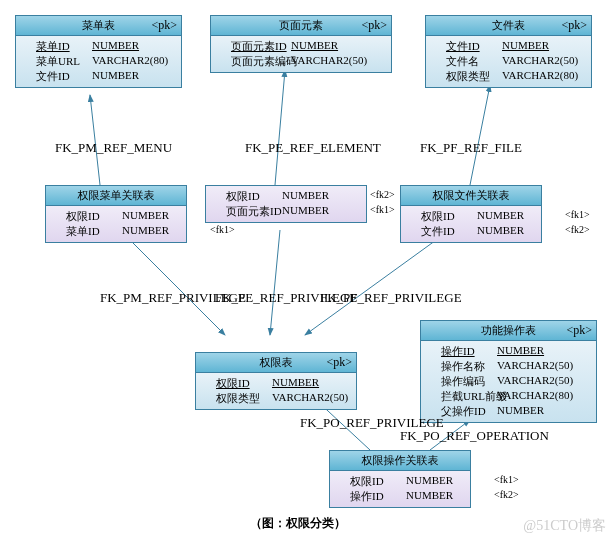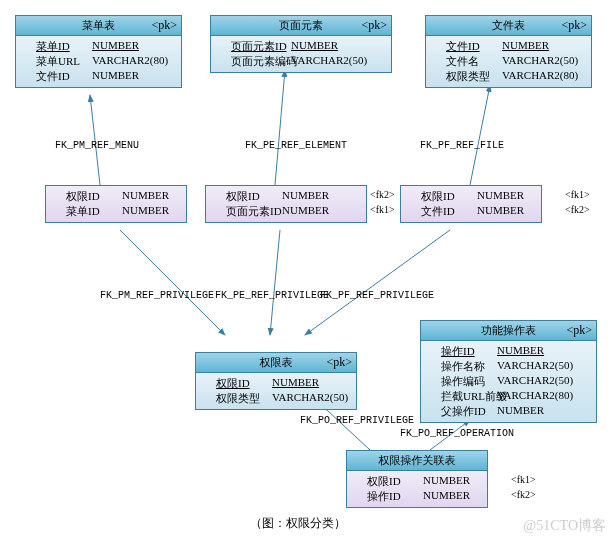--- a/index.html
+++ b/index.html
@@ -6,22 +6,22 @@
 .tbl{position:absolute;border:1px solid #3a7fa0;background:#fff}
 .tbl-hdr{background:linear-gradient(#9fd4e8,#5fb5d4);text-align:center;font-size:11px;padding:2px 4px;border-bottom:1px solid #3a7fa0;position:relative}
 .tbl-body{background:linear-gradient(#e8f2f8,#c8e2ef);padding:3px 20px}
 .assoc .tbl-body{background:linear-gradient(#f0ecf8,#e0d6ef)}
 .row{display:flex;gap:8px;white-space:nowrap}
 .col-name{min-width:48px}
 .col-type{min-width:80px}
 .pk{text-decoration:underline}
 .pk-tag{position:absolute;right:4px;top:2px;font-size:12px}
 .fk-tag{font-size:10px}
-.lbl{position:absolute;font-size:10px;font-family:Liberation Mono, monospace}
-.caption{position:absolute;font-weight:normal;font-size:12px}
+.lbl{position:absolute;font-size:13px;font-family:Liberation Serif, serif}
+.caption{position:absolute;font-weight:bold;font-size:12px}
 .watermark{position:absolute;color:#ccc;font-size:14px;font-family:Liberation Serif, serif}
 svg{position:absolute;top:0;left:0;pointer-events:none}
 </style>
 </head>
 <body>
 
 <svg width="614" height="541">
 <defs>
       <marker id="ah" markerWidth="8" markerHeight="8" refX="7" refY="3" orient="auto">
         <path d="M0,0 L8,3 L0,6 Z" fill="#3a7fa0"></path>
@@ -83,20 +83,21 @@
         <span class="col-type">VARCHAR2(50)</span>
       </div>
       <div class="row">
         <span class="col-name">权限类型</span>
         <span class="col-type">VARCHAR2(80)</span>
       </div>
     </div>
   </div>
 
 <div class="tbl assoc" style="left:45px;top:185px;width:140px">
+<div class="tbl-hdr"><span>权限菜单关联表</span></div>
 <div class="tbl-body">
       <div class="row">
         <span class="col-name">权限ID</span>
         <span class="col-type">NUMBER</span>
         <span class="fk-tag">&lt;fk2&gt;</span>
       </div>
       <div class="row">
         <span class="col-name">菜单ID</span>
         <span class="col-type">NUMBER</span>
         <span class="fk-tag">&lt;fk1&gt;</span>
@@ -113,20 +114,21 @@
       </div>
       <div class="row">
         <span class="col-name">页面元素ID</span>
         <span class="col-type">NUMBER</span>
         <span class="fk-tag">&lt;fk1&gt;</span>
       </div>
     </div>
   </div>
 
 <div class="tbl assoc" style="left:400px;top:185px;width:140px">
+<div class="tbl-hdr"><span>权限文件关联表</span></div>
 <div class="tbl-body">
       <div class="row">
         <span class="col-name">权限ID</span>
         <span class="col-type">NUMBER</span>
         <span class="fk-tag">&lt;fk1&gt;</span>
       </div>
       <div class="row">
         <span class="col-name">文件ID</span>
         <span class="col-type">NUMBER</span>
         <span class="fk-tag">&lt;fk2&gt;</span>
@@ -167,21 +169,21 @@
         <span class="col-name">拦截URL前缀</span>
         <span class="col-type">VARCHAR2(80)</span>
       </div>
       <div class="row">
         <span class="col-name">父操作ID</span>
         <span class="col-type">NUMBER</span>
       </div>
     </div>
   </div>
 
-<div class="tbl assoc" style="left:346px;top:450px;width:140px">
+<div class="tbl assoc" style="left:329px;top:450px;width:140px">
 <div class="tbl-hdr"><span>权限操作关联表</span></div>
 <div class="tbl-body">
       <div class="row">
         <span class="col-name">权限ID</span>
         <span class="col-type">NUMBER</span>
         <span class="fk-tag">&lt;fk1&gt;</span>
       </div>
       <div class="row">
         <span class="col-name">操作ID</span>
         <span class="col-type">NUMBER</span>

